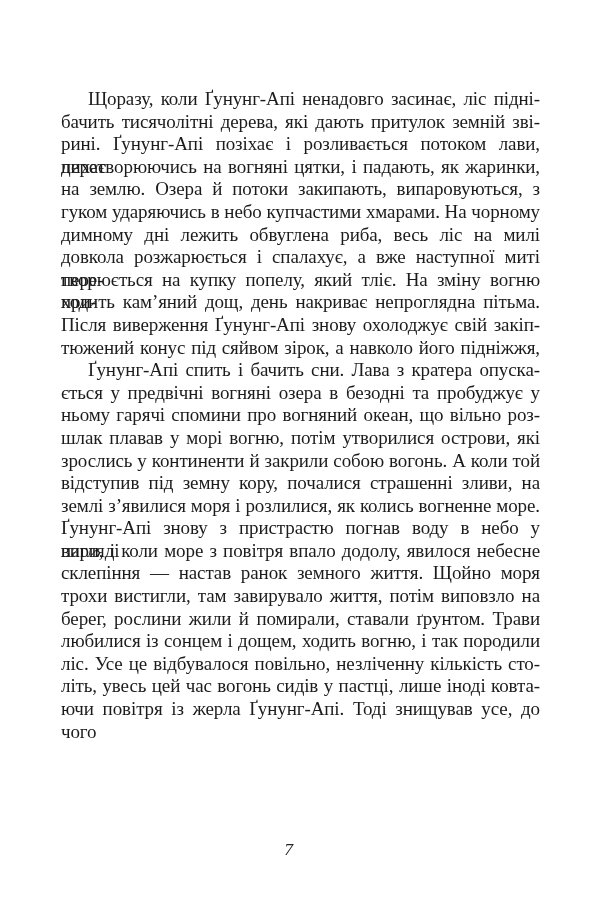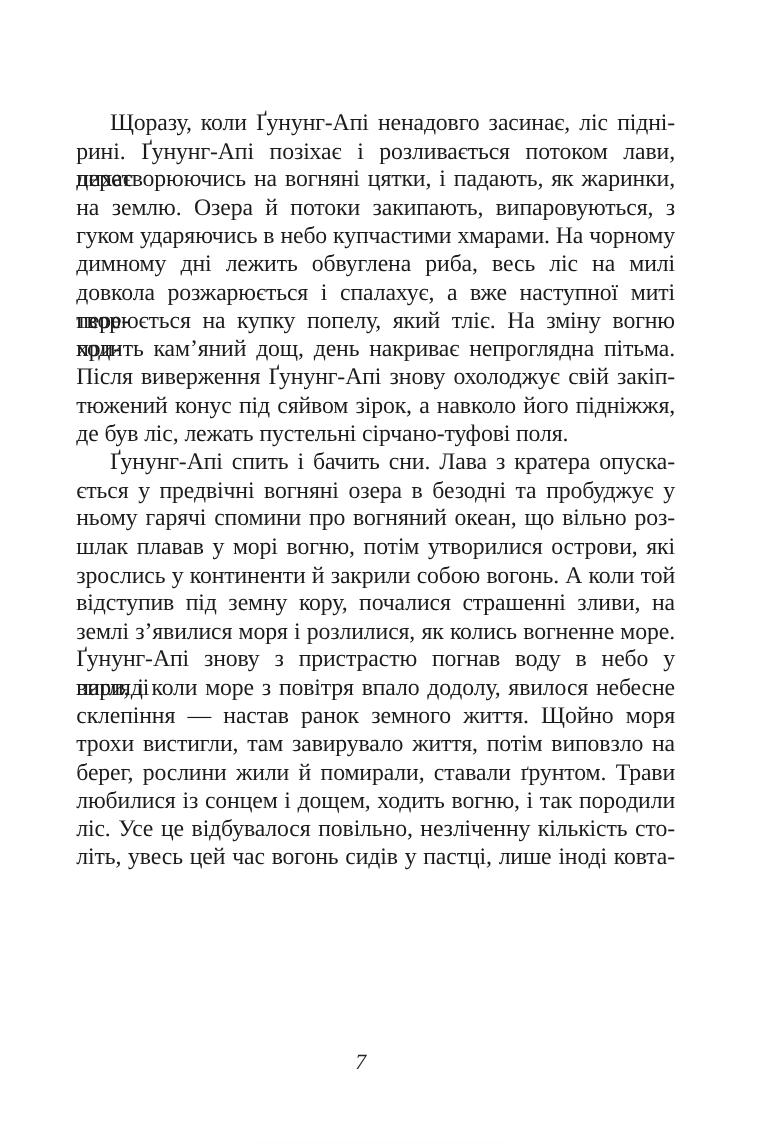--- a/index.html
+++ b/index.html
@@ -52,41 +52,42 @@
     font-style: italic;
     color: #242424;
   }
 </style>
 </head>
 <body>
 
 <div class="book-page">
   <div class="text-block">
       <div class="line first">Щоразу, коли Ґунунг-Апі ненадовго засинає, ліс підні-</div>
+      <div class="line">бачить тисячолітні дерева, які дають притулок земній зві-</div>
       <div class="line">рині. Ґунунг-Апі позіхає і розливається потоком лави, дихає</div>
       <div class="line">перетворюючись на вогняні цятки, і падають, як жаринки,</div>
       <div class="line">на землю. Озера й потоки закипають, випаровуються, з</div>
       <div class="line">гуком ударяючись в небо купчастими хмарами. На чорному</div>
       <div class="line">димному дні лежить обвуглена риба, весь ліс на милі</div>
       <div class="line">довкола розжарюється і спалахує, а вже наступної миті пере-</div>
       <div class="line">творюється на купку попелу, який тліє. На зміну вогню при-</div>
       <div class="line">ходить кам’яний дощ, день накриває непроглядна пітьма.</div>
       <div class="line">Після виверження Ґунунг-Апі знову охолоджує свій закіп-</div>
       <div class="line">тюжений конус під сяйвом зірок, а навколо його підніжжя,</div>
-      <div class="line last">де був ліс, лежать пустельні сірчано-туфові поля.</div>
       <div class="line first">Ґунунг-Апі спить і бачить сни. Лава з кратера опуска-</div>
       <div class="line">ється у предвічні вогняні озера в безодні та пробуджує у</div>
       <div class="line">ньому гарячі спомини про вогняний океан, що вільно роз-</div>
       <div class="line">шлак плавав у морі вогню, потім утворилися острови, які</div>
       <div class="line">зрослись у континенти й закрили собою вогонь. А коли той</div>
       <div class="line">відступив під земну кору, почалися страшенні зливи, на</div>
       <div class="line">землі з’явилися моря і розлилися, як колись вогненне море.</div>
       <div class="line">Ґунунг-Апі знову з пристрастю погнав воду в небо у вигляді</div>
       <div class="line">пари, і коли море з повітря впало додолу, явилося небесне</div>
       <div class="line">склепіння — настав ранок земного життя. Щойно моря</div>
       <div class="line">трохи вистигли, там завирувало життя, потім виповзло на</div>
       <div class="line">берег, рослини жили й помирали, ставали ґрунтом. Трави</div>
       <div class="line">любилися із сонцем і дощем, ходить вогню, і так породили</div>
       <div class="line">ліс. Усе це відбувалося повільно, незліченну кількість сто-</div>
       <div class="line">літь, увесь цей час вогонь сидів у пастці, лише іноді ковта-</div>
+      <div class="line last">ючи повітря із жерла Ґунунг-Апі. Тоді знищував усе, до чого</div>
     </div>
   <div class="page-number">7</div>
 </div>
 
 </body></html>

